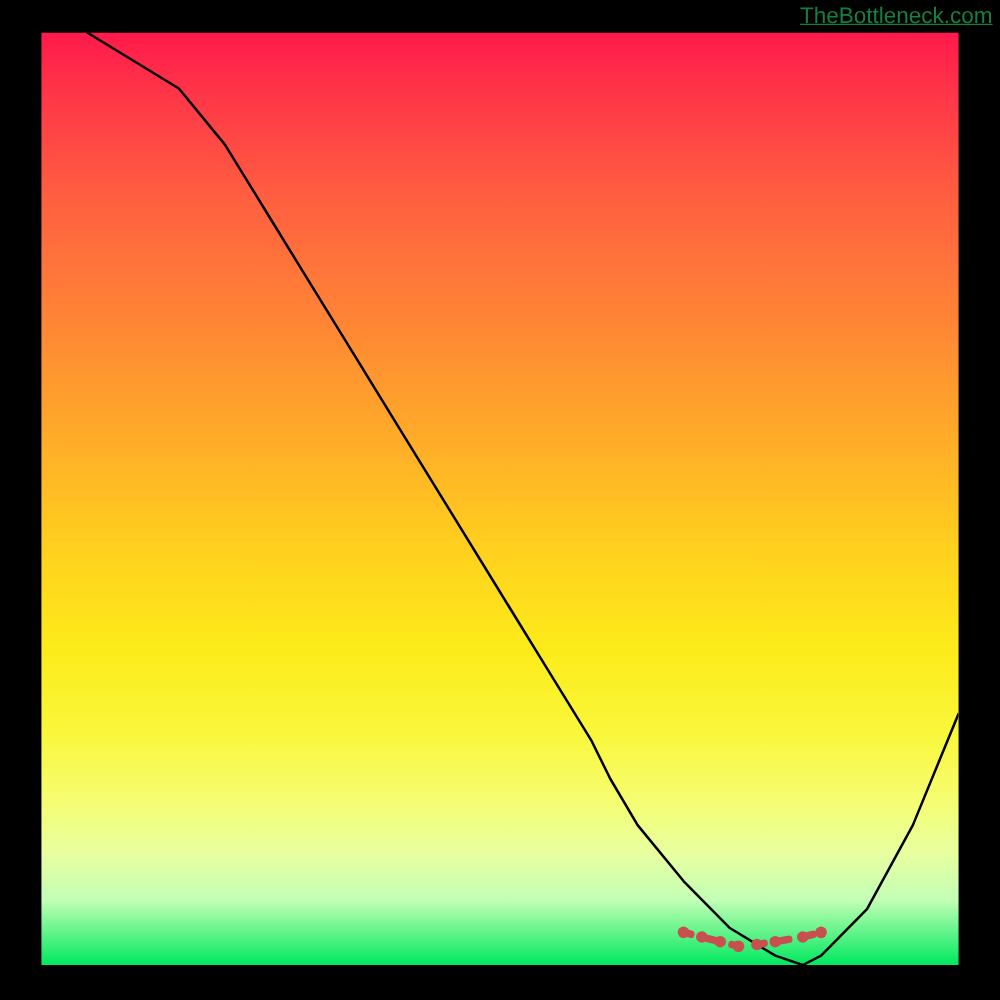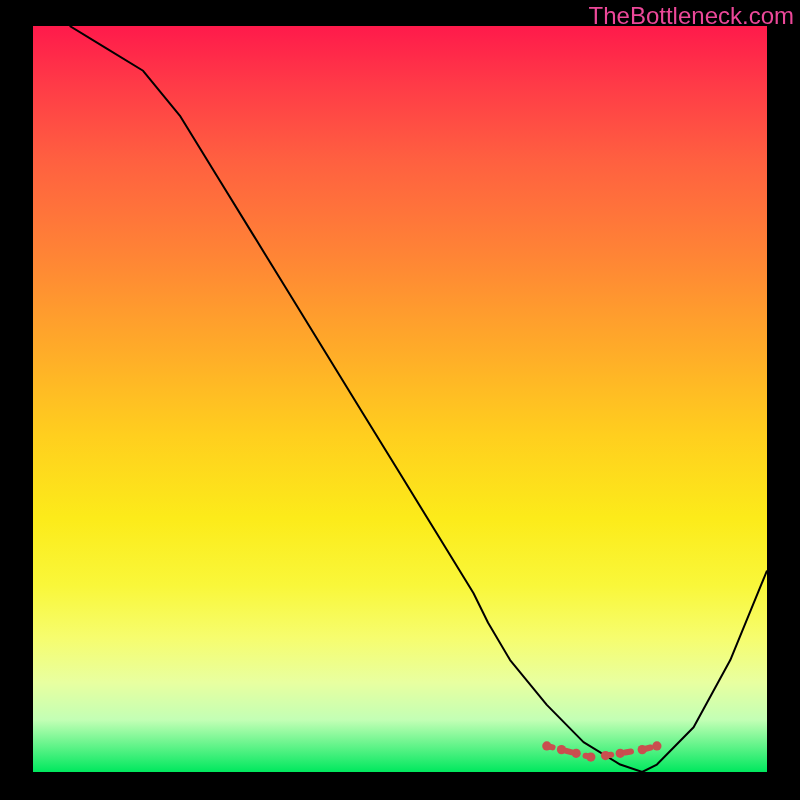--- a/index.html
+++ b/index.html
@@ -13,23 +13,24 @@
   .container {
     position: relative;
     width: 800px;
     height: 800px;
     background: #000;
   }
   .watermark {
     position: absolute;
     top: 2px;
     right: 6px;
-    color: #ec4899;
-    font-size: 24px;
+    color: #15803d;
+    font-size: 18px;
     z-index: 10;
+    text-decoration: underline;
   }
   .plot-area {
     position: absolute;
     left: 33px;
     top: 26px;
     width: 734px;
     height: 746px;
     overflow: hidden;
   }
   .gradient-bg {

